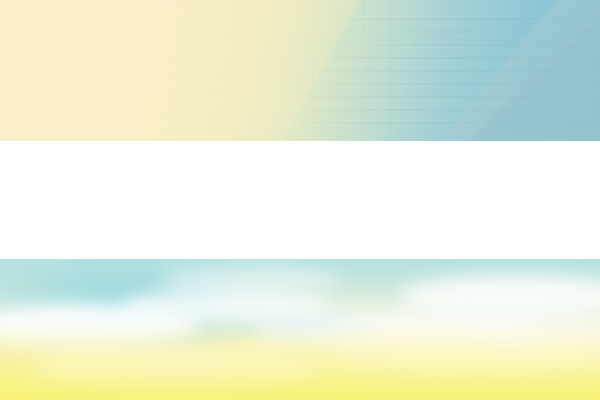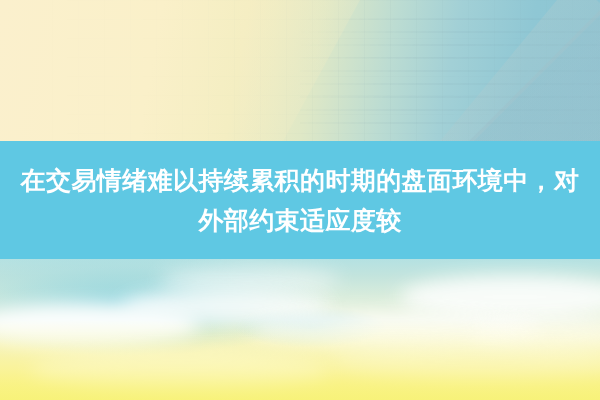--- a/index.html
+++ b/index.html
@@ -164,24 +164,20 @@
 
   <div class="top-zone">
     <div class="texture"></div>
     <div class="facet facet-d"></div>
     <div class="facet facet-a"></div>
     <div class="facet facet-b"></div>
     <div class="facet facet-c"></div>
     <div class="texture2"></div>
   </div>
 
-  <div class="banner">
-    <div class="banner-line">在交易情绪难以持续累积的时期的盘面环境中，对</div>
-    <div class="banner-line">外部约束适应度较</div>
-  </div>
 
   <div class="sky-zone">
     <div class="hazeL"></div>
     <div class="bluepatch"></div>
     <div class="cloud c7"></div>
     <div class="cloud c4"></div>
     <div class="cloud c2"></div>
     <div class="cloud c1"></div>
     <div class="cloud c3"></div>
     <div class="cloud c8"></div>

